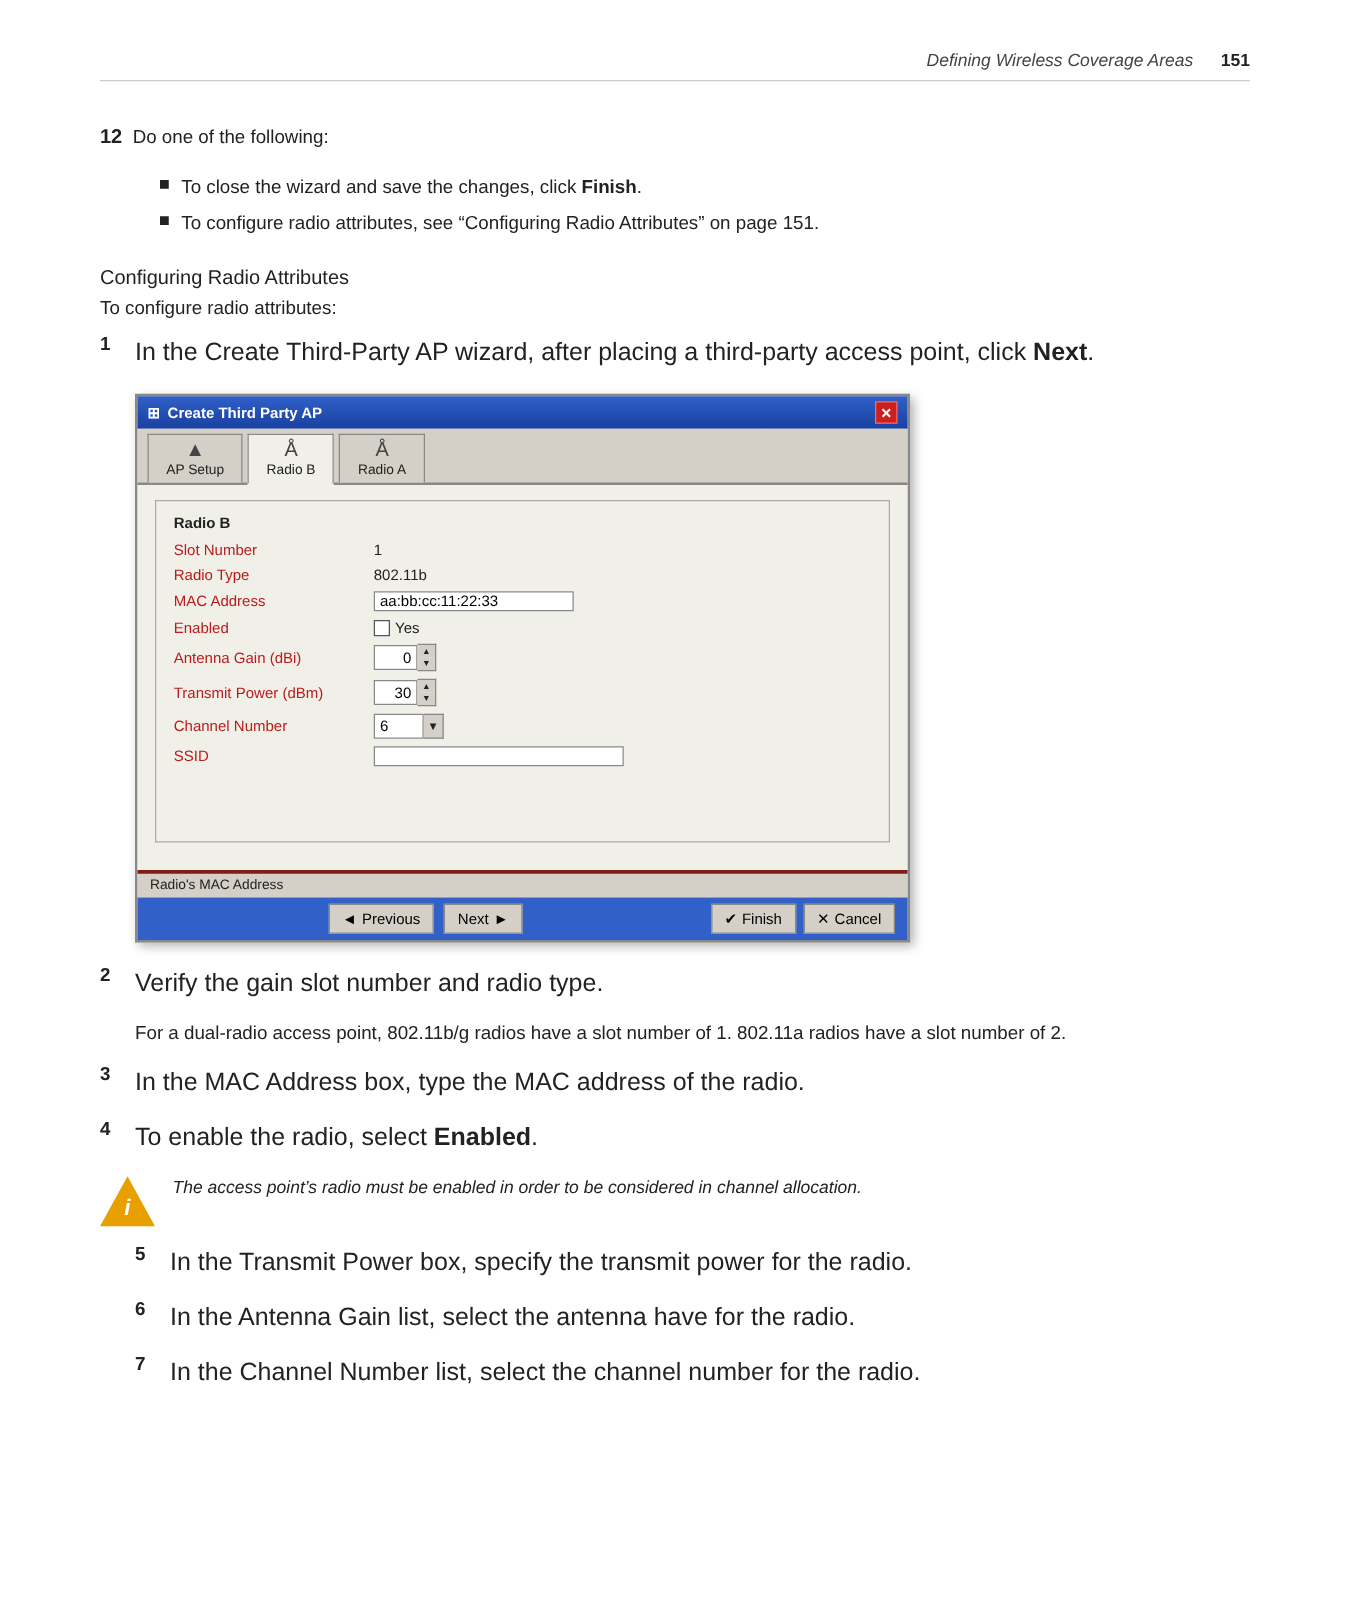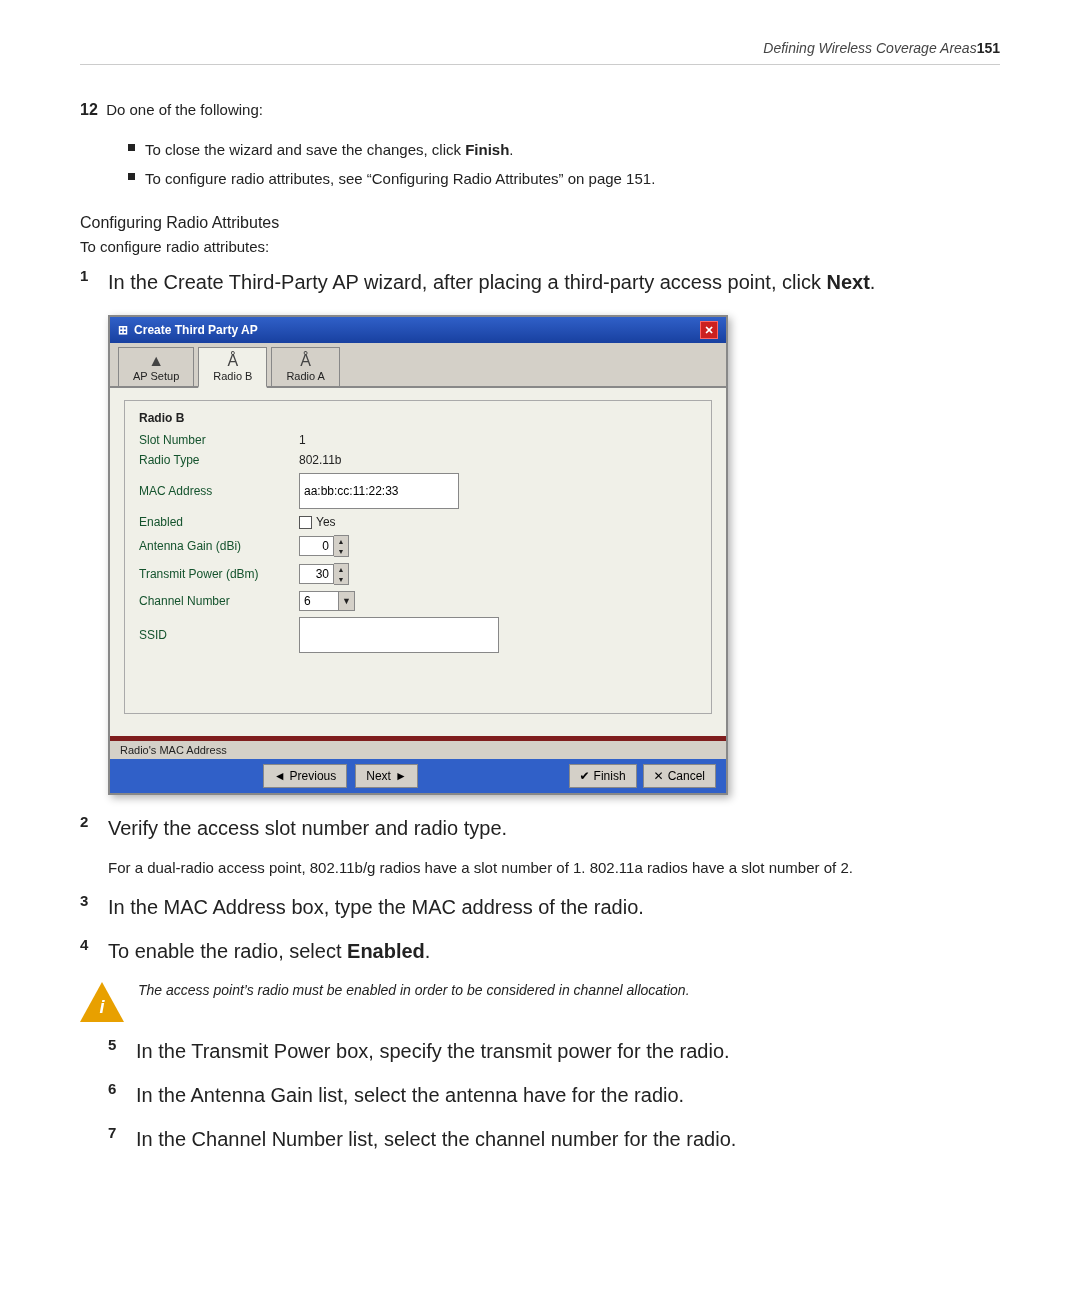--- a/index.html
+++ b/index.html
@@ -29,21 +29,21 @@
     }
     .header-title-italic {
       font-style: italic;
       font-size: 14px;
       color: #444;
     }
     .header-page-number {
       font-weight: bold;
       font-size: 14px;
       color: #222;
-      margin-left: 0;
+      margin-left: 22px;
     }
 
     
     .step-12 {
       margin-bottom: 20px;
     }
     .step-number-large {
       font-weight: bold;
       font-size: 16px;
       display: inline;
@@ -191,32 +191,32 @@
       color: #222;
     }
     .form-row {
       display: flex;
       align-items: center;
       margin-bottom: 6px;
     }
     .form-label {
       width: 160px;
       font-size: 12px;
-      color: #14532d;
+      color: #b91c1c;
       flex-shrink: 0;
     }
     .form-value {
       font-size: 12px;
     }
     .form-input {
       border: 1px solid #888;
       background: #fff;
       padding: 1px 4px;
       font-size: 12px;
-      height: 36px;
+      height: 16px;
     }
     .form-input-wide {
       width: 160px;
     }
     .checkbox-yes {
       display: flex;
       align-items: flex-end;
       gap: 4px;
       font-size: 12px;
     }
@@ -276,21 +276,21 @@
       background: #d4d0c8;
       width: 16px;
       height: 20px;
       display: flex;
       align-items: center;
       justify-content: center;
       font-size: 9px;
       cursor: pointer;
     }
     .dialog-statusbar {
-      border-top: 5px solid #7f1d1d;
+      border-top: 3px solid #7f1d1d;
       background: #d4d0c8;
       padding: 3px 10px;
       font-size: 11px;
       min-height: 22px;
     }
     .dialog-footer {
       background: #3060c8;
       display: flex;
       align-items: center;
       justify-content: center;
@@ -493,21 +493,21 @@
         <button class="dlg-btn">
           <span>✕</span>
           <span>Cancel</span>
         </button>
       </div>
     </div>
   </div>
 
   <div class="numbered-step">
     <span class="step-num">2</span>
-    <span class="step-text">Verify the access slot number and radio type.</span>
+    <span class="step-text">Verify the gain slot number and radio type.</span>
   </div>
 
   <div style="margin-left: 28px; margin-bottom: 12px; font-size: 15px; line-height: 1.5;">
     For a dual-radio access point, 802.11b/g radios have a slot number of 1. 802.11a radios have a slot number of 2.
   </div>
 
   <div class="numbered-step">
     <span class="step-num">3</span>
     <span class="step-text">In the MAC Address box, type the MAC address of the radio.</span>
   </div>

